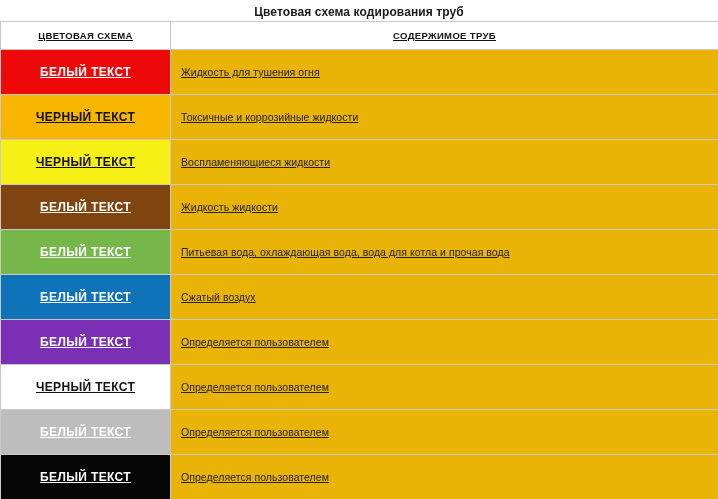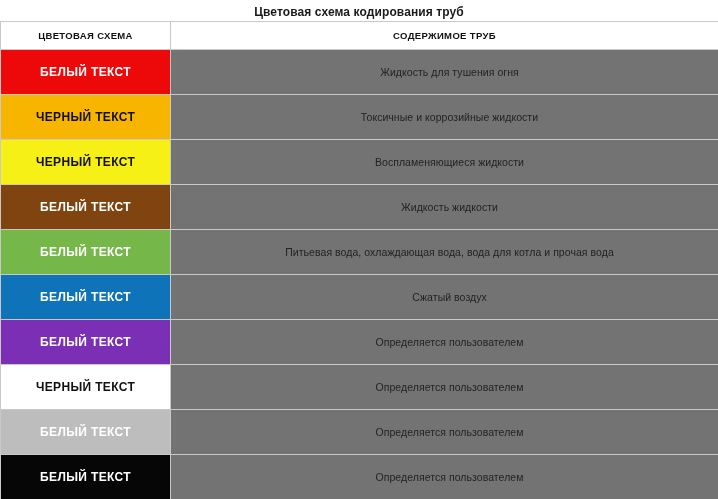--- a/index.html
+++ b/index.html
@@ -44,20 +44,21 @@
     table-layout: fixed;
   }
   .pipe-table col.c-scheme { width: 170px; }
   .pipe-table col.c-content { width: 548px; }
 
   .pipe-table th,
   .pipe-table td {
     border: 1px solid #c9c9c9;
     padding: 0;
     vertical-align: middle;
+    text-decoration: underline;
   }
 
   
   thead th {
     height: 27px;
     background: #ffffff;
     font-size: 9.5px;
     font-weight: bold;
     color: #111111;
     letter-spacing: 0.35px;
@@ -71,25 +72,25 @@
   tbody tr { height: 45px; }
 
   td.swatch {
     text-align: center;
     font-size: 12px;
     font-weight: bold;
     letter-spacing: 0.35px;
     white-space: nowrap;
   }
   td.content {
-    background: #737373;
+    background: #eab308;
     font-size: 10.5px;
     color: #232323;
     padding-left: 10px;
-    text-align: center;
+    text-align: left;
     letter-spacing: 0.05px;
   }
 
   .swatch-label { display: block; }
 </style>
 </head>
 <body>
 
 <div id="page">
 

